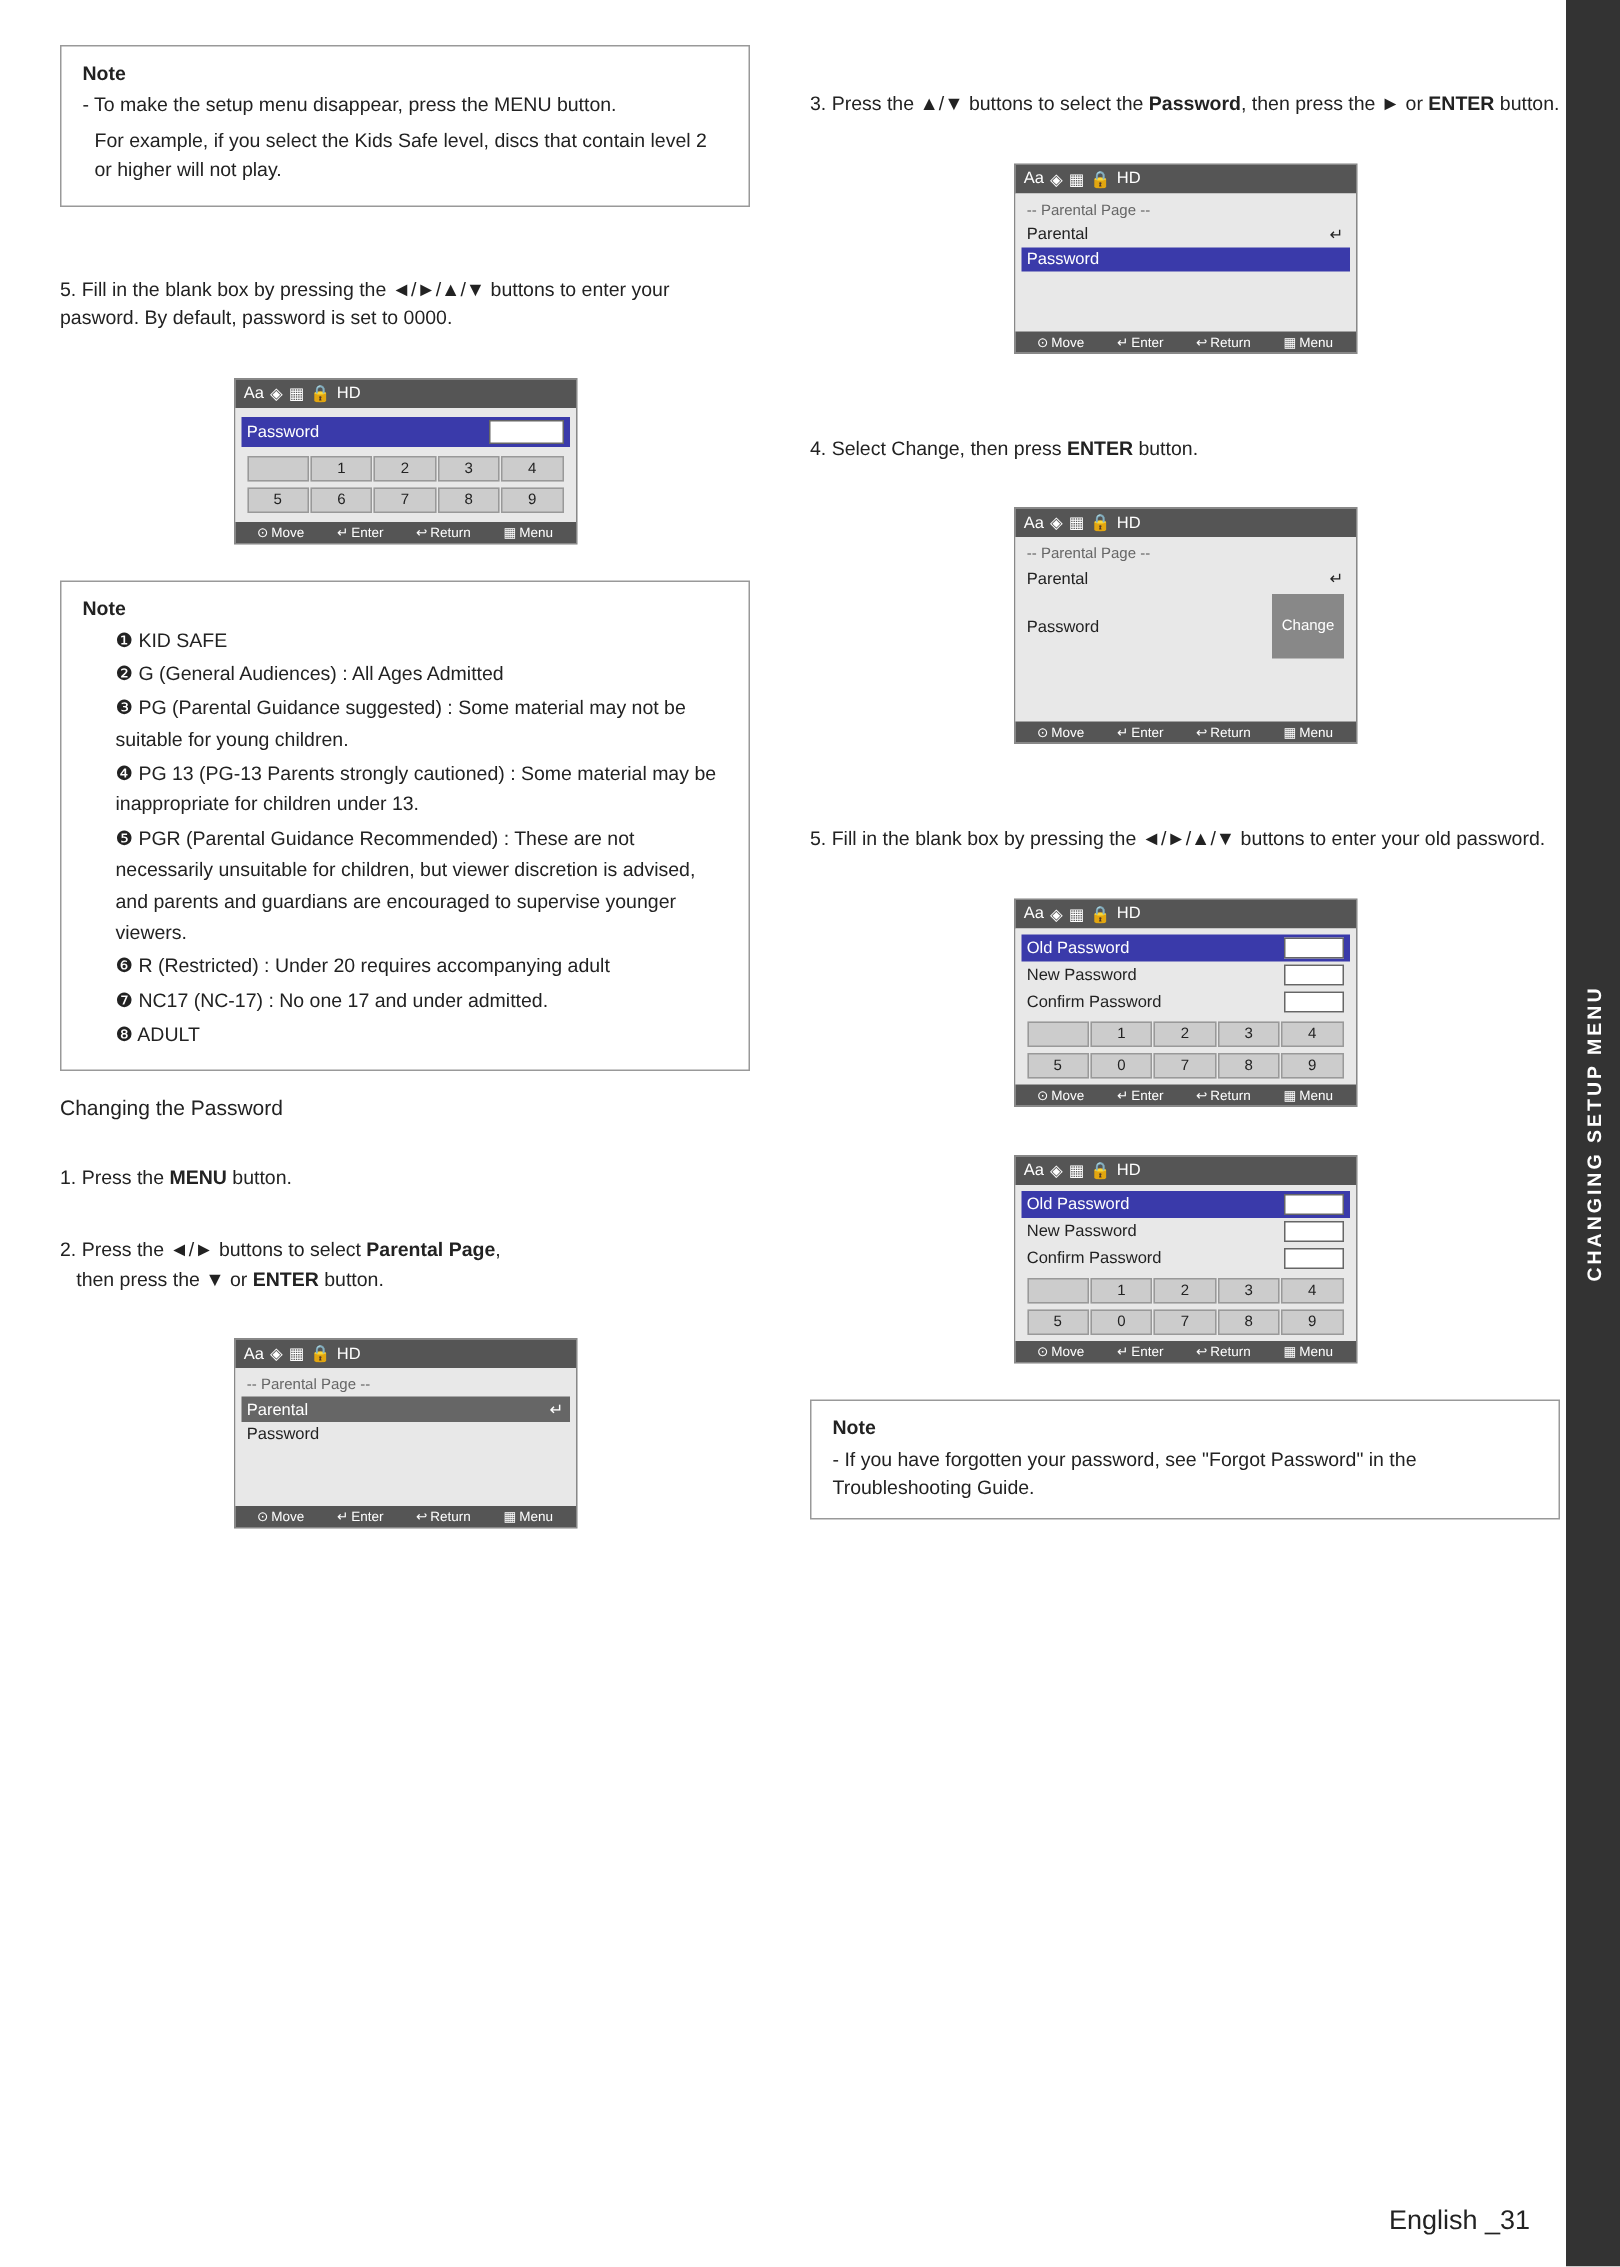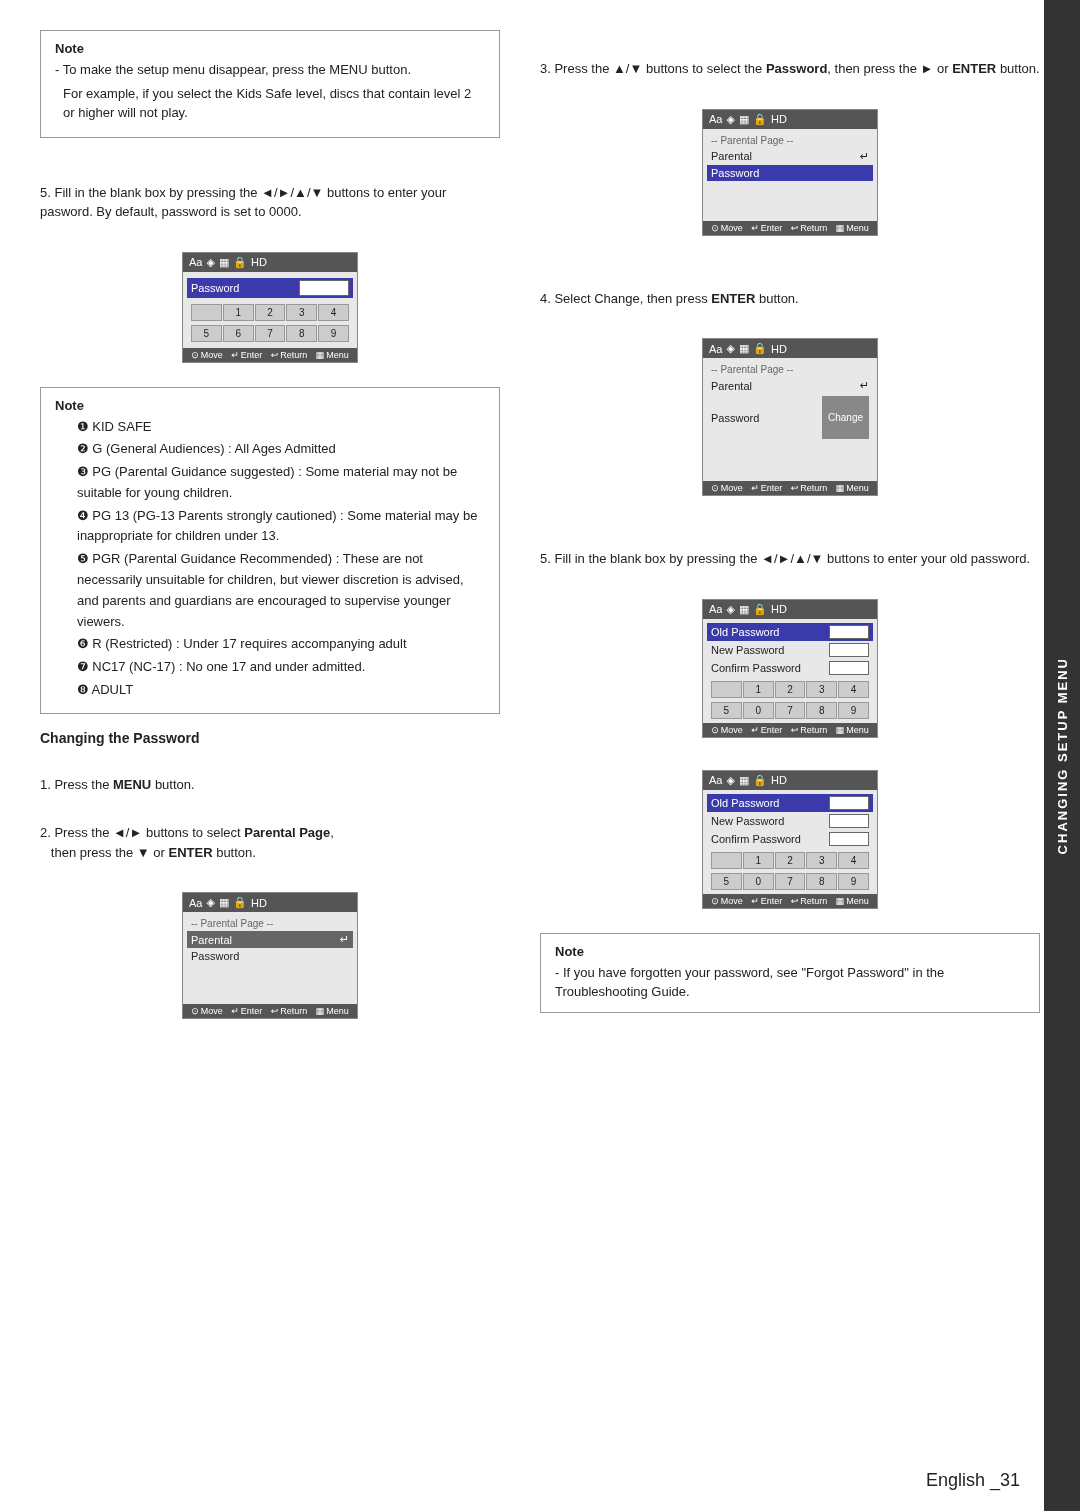--- a/index.html
+++ b/index.html
@@ -91,21 +91,21 @@
     }
 
     .step-item b {
       font-weight: bold;
     }
 
     
     .menu-screen {
       border: 1px solid #888;
       background: #f0f0f0;
-      width: 176px;
+      width: 229px;
       margin: 8px auto;
       font-size: 11px;
     }
 
     .menu-header {
       background: #555;
       color: #fff;
       display: flex;
       align-items: center;
       justify-content: space-between;
@@ -205,21 +205,21 @@
       width: 40px;
       height: 14px;
       display: inline-block;
     }
 
     .password-screen .menu-body {
       padding: 6px 8px;
     }
 
     .section-heading {
-      font-weight: bold;
+      font-weight: normal;
       font-size: 14px;
       margin-bottom: 0;
     }
 
     
     .bullet-list {
       list-style: none;
       padding-left: 0;
     }
 
@@ -324,21 +324,21 @@
     </div>
 
     <div class="note-box">
       <div class="note-title">Note</div>
       <ul class="bullet-list">
         <li>❶ KID SAFE</li>
         <li>❷ G (General Audiences) : All Ages Admitted</li>
         <li>❸ PG (Parental Guidance suggested) : Some material may not be suitable for young children.</li>
         <li>❹ PG 13 (PG-13 Parents strongly cautioned) : Some material may be inappropriate for children under 13.</li>
         <li>❺ PGR (Parental Guidance Recommended) : These are not necessarily unsuitable for children, but viewer discretion is advised, and parents and guardians are encouraged to supervise younger viewers.</li>
-        <li>❻ R (Restricted) : Under 17 requires accompanying adult</li>
+        <li>❻ R (Restricted) : Under 20 requires accompanying adult</li>
         <li>❼ NC17 (NC-17) : No one 17 and under admitted.</li>
         <li>❽ ADULT</li>
       </ul>
     </div>
 
     <div>
       <div class="section-heading">Changing the Password</div>
       <div class="step-item">1. Press the <b>MENU</b> button.</div>
       <div class="step-item">
         2. Press the ◄/► buttons to select <b>Parental Page</b>,<br>

